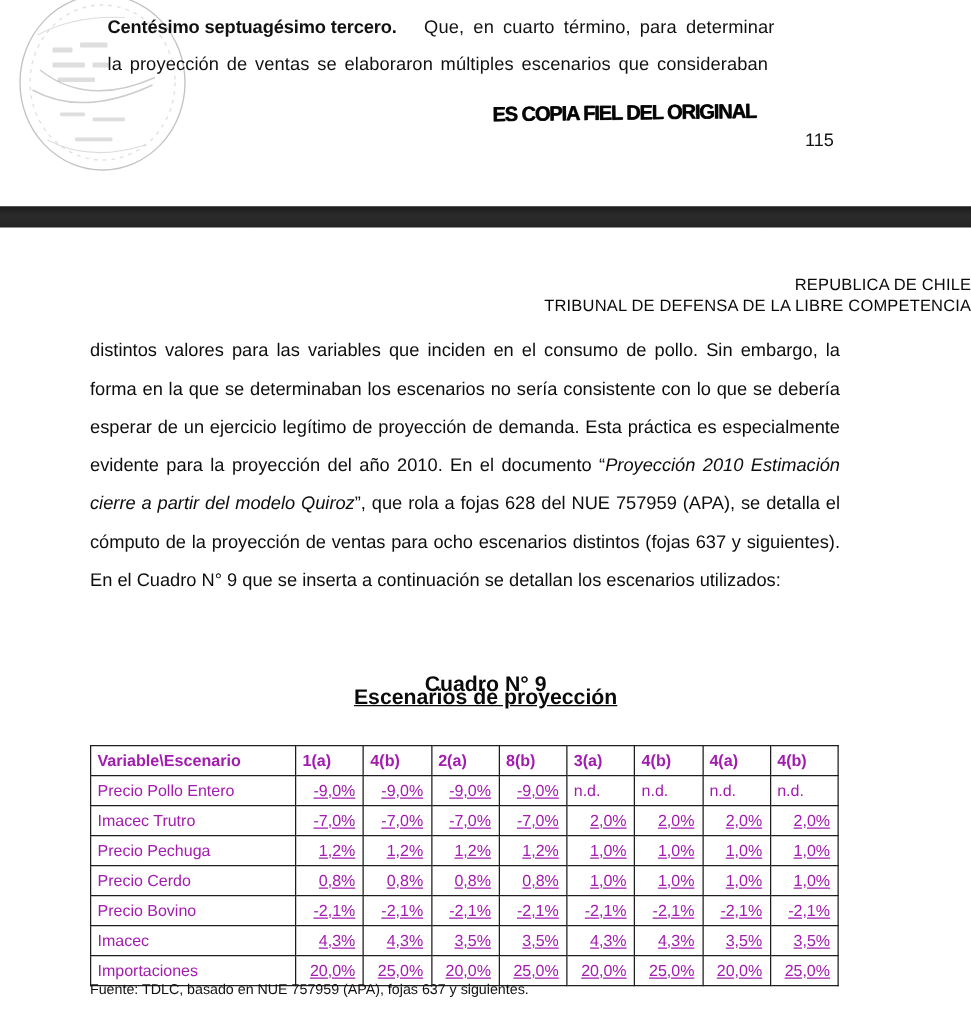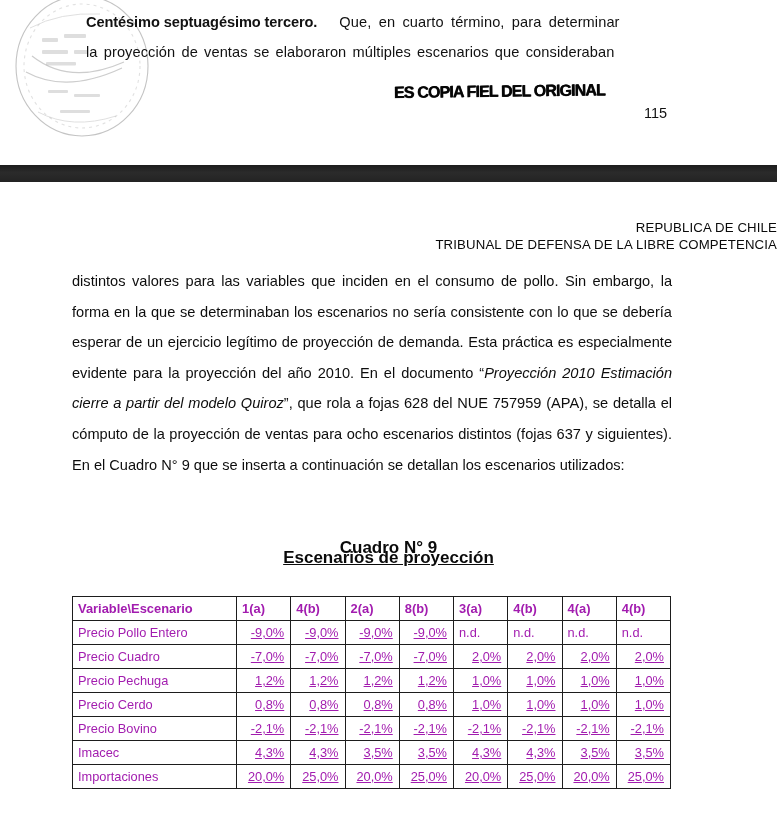--- a/index.html
+++ b/index.html
@@ -276,21 +276,21 @@
             <td class="num">-9,0%</td>
             <td class="num">-9,0%</td>
             <td class="num">-9,0%</td>
             <td class="num">-9,0%</td>
             <td class="nd">n.d.</td>
             <td class="nd">n.d.</td>
             <td class="nd">n.d.</td>
             <td class="nd">n.d.</td>
           </tr>
           <tr>
-            <td class="rowhead">Precio Cuadro</td>
+            <td class="rowhead">Imacec Trutro</td>
             <td class="num">-7,0%</td>
             <td class="num">-7,0%</td>
             <td class="num">-7,0%</td>
             <td class="num">-7,0%</td>
             <td class="num">2,0%</td>
             <td class="num">2,0%</td>
             <td class="num">2,0%</td>
             <td class="num">2,0%</td>
           </tr>
           <tr>
@@ -346,15 +346,16 @@
             <td class="num">20,0%</td>
             <td class="num">25,0%</td>
             <td class="num">20,0%</td>
             <td class="num">25,0%</td>
           </tr>
         </tbody>
     </table>
   </div>
 
   <div class="notes">
+    <div>Fuente: TDLC, basado en NUE 757959 (APA), fojas 637 y siguientes.</div>
   </div>
 
 </div>
 
 </body></html>

